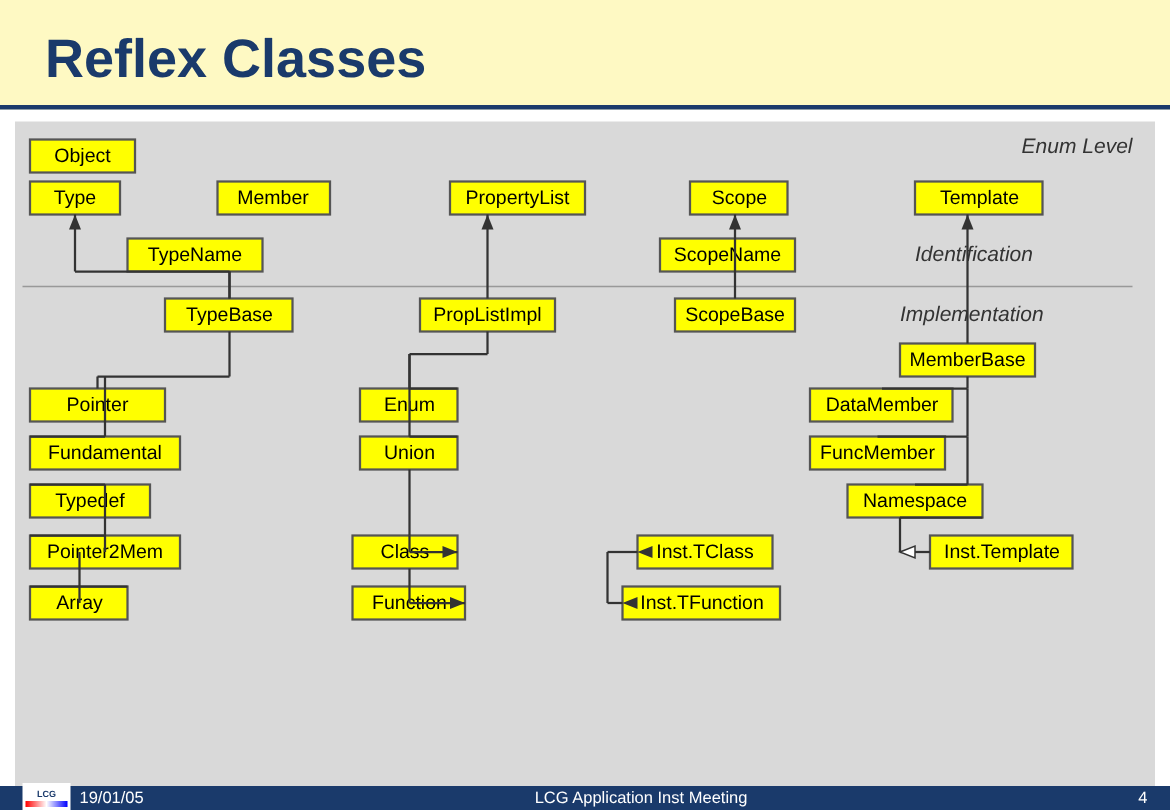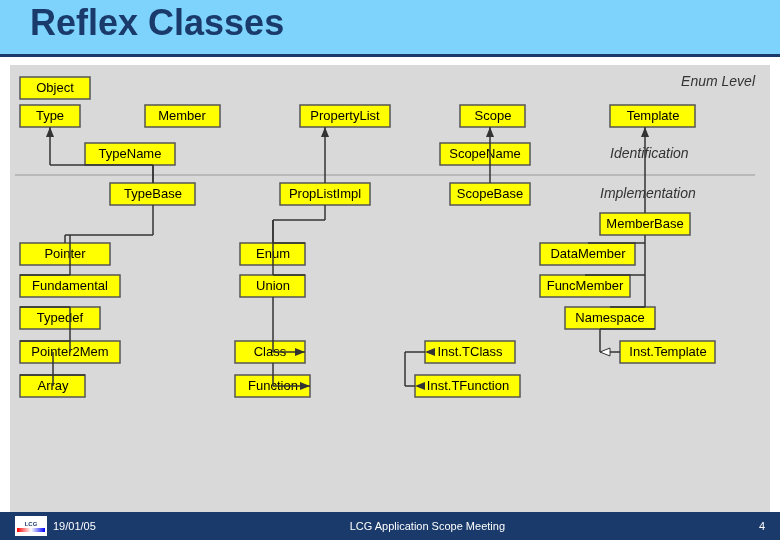--- a/index.html
+++ b/index.html
@@ -13,22 +13,22 @@
     }
 
     .slide {
       width: 780px;
       height: 540px;
       background: #ffffff;
       position: relative;
     }
 
     .title-bar {
-      background: #7dd3fc;
-      padding: 2px 30px 10px 30px;
+      background: #fef9c3;
+      padding: 18px 30px 10px 30px;
       border-bottom: 3px solid #1a3a6b;
     }
 
     .title-text {
       font-size: 36px;
       font-weight: bold;
       color: #1a3a6b;
     }
 
     .main-content {
@@ -47,21 +47,21 @@
       font-style: italic;
       color: #333;
     }
 
     
     .footer {
       position: absolute;
       bottom: 0;
       left: 0;
       right: 0;
-      height: 28px;
+      height: 16px;
       background: #1a3a6b;
       display: flex;
       align-items: center;
       justify-content: space-between;
       padding: 0 15px;
     }
 
     .footer-date {
       color: #fff;
       font-size: 11px;
@@ -253,17 +253,17 @@
   </div>
 
   <div class="footer">
     <div style="display:flex; align-items:center; gap:6px;">
       <div style="width:32px; height:20px; background:#fff; display:flex; flex-direction:column; align-items:center; justify-content:center;">
         <div style="font-size:6px; font-weight:bold; color:#1a3a6b; line-height:1;">LCG</div>
         <div style="width:28px; height:4px; background: linear-gradient(to right, red, #fff, blue); margin-top:1px;"></div>
       </div>
       <span class="footer-date">19/01/05</span>
     </div>
-    <span class="footer-title">LCG Application Scope Meeting</span>
+    <span class="footer-title">LCG Application Inst Meeting</span>
     <span class="footer-page">4</span>
   </div>
 
 </div>
 
 </body></html>

